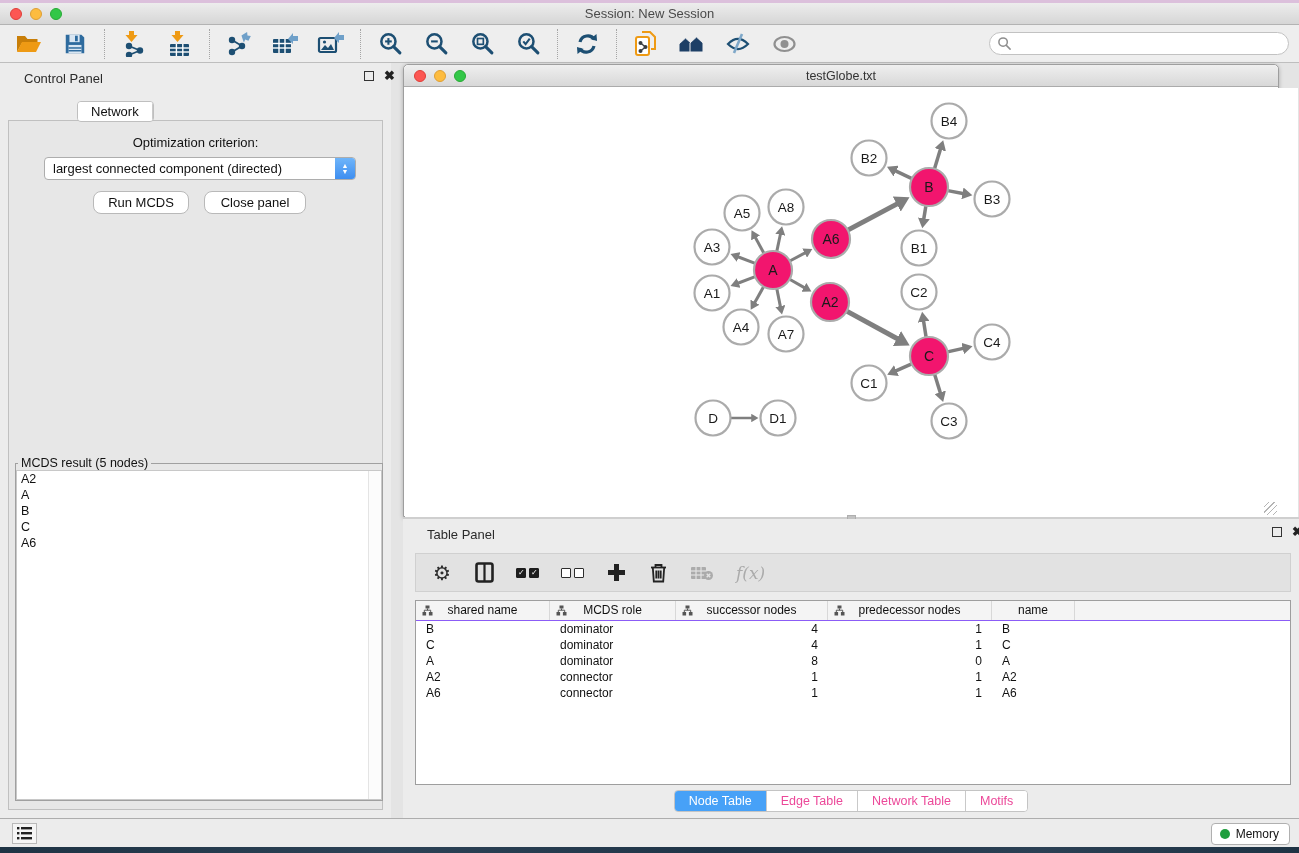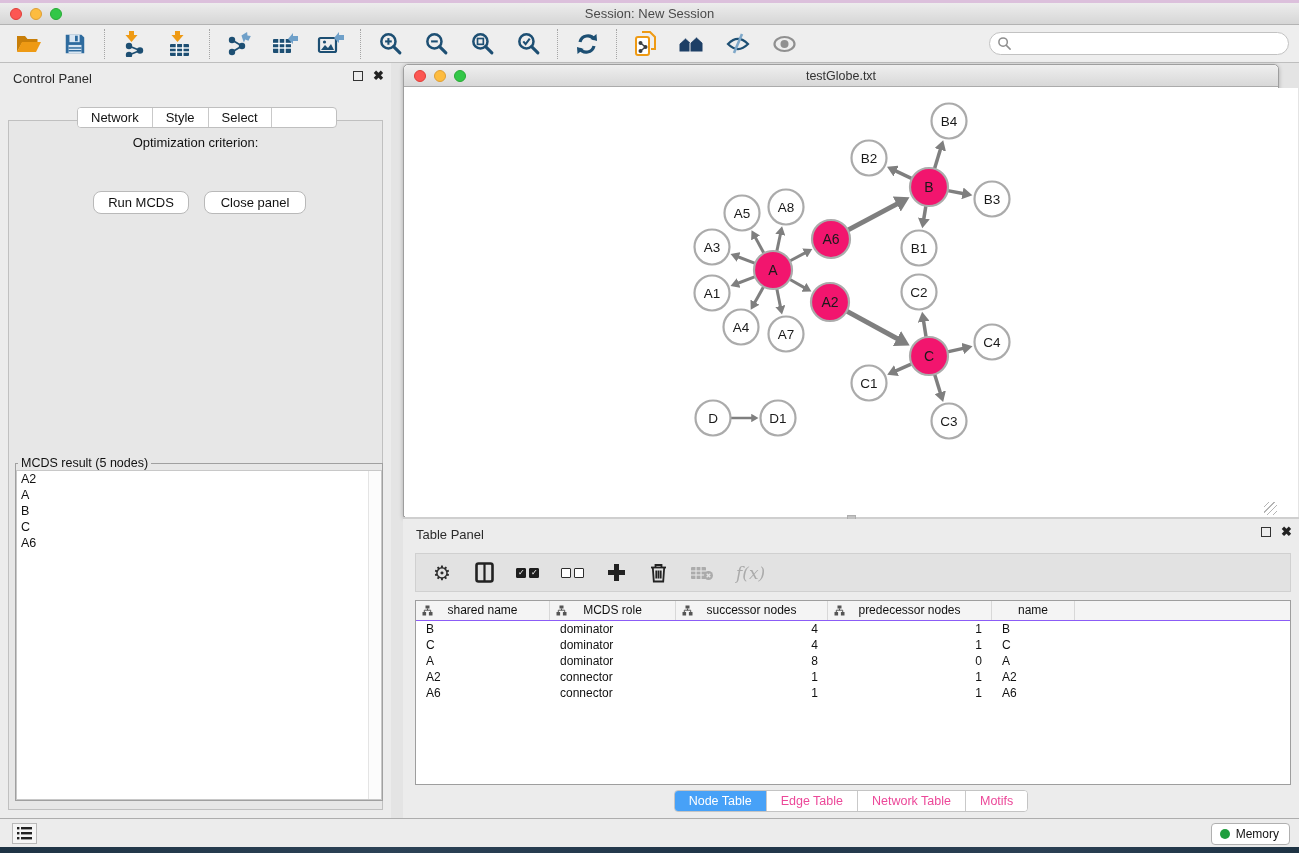--- a/index.html
+++ b/index.html
@@ -26,28 +26,28 @@
              border-bottom:1px solid #BEBEBE; display:flex; align-items:center; padding-left:14px; }
   .tb-group { display:flex; align-items:center; gap:16px; padding:0 14px; }
   .tb-sep { width:1px; height:30px; border-left:1px dotted #A5A5A5; }
   .tb-btn { width:30px; height:28px; display:flex; align-items:center; justify-content:center; cursor:pointer; }
   .search-wrap { position:absolute; right:10px; top:7px; width:300px; height:23px; background:#FFF;
                  border:1px solid #C2C2C2; border-radius:12px; display:flex; align-items:center; padding-left:7px; }
   .search-wrap input { border:none; outline:none; flex:1; font-size:12px; background:transparent; height:100%; }
 
   
   .control-panel { position:absolute; left:0; top:63px; width:391px; height:755px; background:#ECECEC; }
-  .panel-titlebar { position:absolute; left:1px; top:0; width:100%; height:30px;text-align:right; }
+  .panel-titlebar { position:absolute; left:12px; top:0; width:100%; height:30px;text-align:right; }
   .panel-title { position:absolute; left:12px; top:8px; font-size:13px; color:#2B2B2B; }
   .panel-icons { position:absolute; right:8px; top:8px; display:flex; gap:10px; align-items:center; }
   .float-icon { width:10px; height:10px; border:1.5px solid #333; display:inline-block; }
   .close-icon { font-size:13px; font-weight:bold; color:#222; line-height:10px; cursor:pointer; }
 
-  .seg-tabs { position:absolute; top:44px; left:77px; height:21px; display:flex; z-index:3;
-              border:1px solid #BFBFBF; border-radius:4px; background:#FFF; overflow:hidden; }
+  .seg-tabs { position:absolute; top:38px; left:77px; height:21px; display:flex; z-index:3;
+              border:1px solid #BFBFBF; border-radius:4px; background:#FFF; overflow:hidden;flex-direction:column; }
   .seg-tab { padding:0 13px; font-size:13px; line-height:20px; color:#111; border-right:1px solid #C9C9C9; cursor:pointer; background:#FFF; }
   .seg-tab:last-child { border-right:none; }
   .seg-tab.active { background:#47A1F7; color:#FFF;margin-top:40px; }
 
   .inner-panel { position:absolute; left:8px; top:57px; right:8px; bottom:8px;
                  background:#E7E7E7; border:1px solid #C0C0C0; }
   .opt-label { position:absolute; top:14px; left:0; right:0; text-align:center; font-size:13px; color:#111; }
   .dropdown { position:absolute; left:35px; top:36px; width:312px; height:23px; background:#FFF;
               border:1px solid #ADADAD; border-radius:4px; display:flex; align-items:center; cursor:pointer; }
   .dropdown .dd-text { flex:1; font-size:13px; color:#111; padding-left:8px; white-space:nowrap; overflow:hidden; }
@@ -309,20 +309,27 @@
     </span>
   </div>
   <div class="seg-tabs">
     <span class="seg-tab">Network</span>
     <span class="seg-tab">Style</span>
     <span class="seg-tab">Select</span>
     <span class="seg-tab active">MCDS</span>
   </div>
   <div class="inner-panel">
     <div class="opt-label">Optimization criterion:</div>
+    <div class="dropdown">
+      <span class="dd-text">largest connected component (directed)</span>
+      <span class="dd-stepper">
+          <span>▲</span>
+          <span>▼</span>
+        </span>
+    </div>
     <div class="btn btn-run">Run MCDS</div>
     <div class="btn btn-close">Close panel</div>
     <fieldset class="mcds">
       <legend>MCDS result (5 nodes)</legend>
       <div class="mcds-list" id="mcds-list">
         <div class="mcds-scroll"></div>
       <div class="mcds-item">A2</div>
           <div class="mcds-item">A</div>
           <div class="mcds-item">B</div>
           <div class="mcds-item">C</div>

